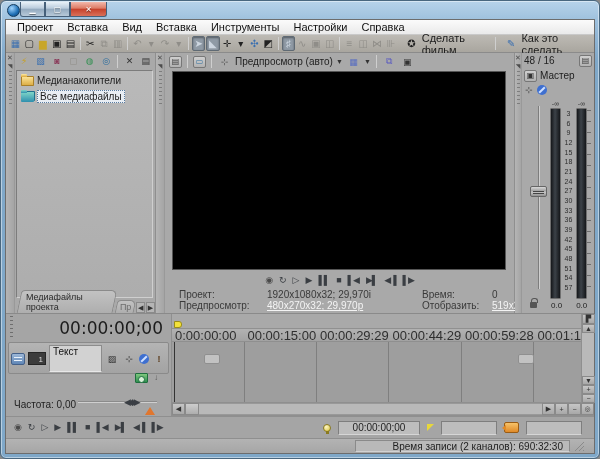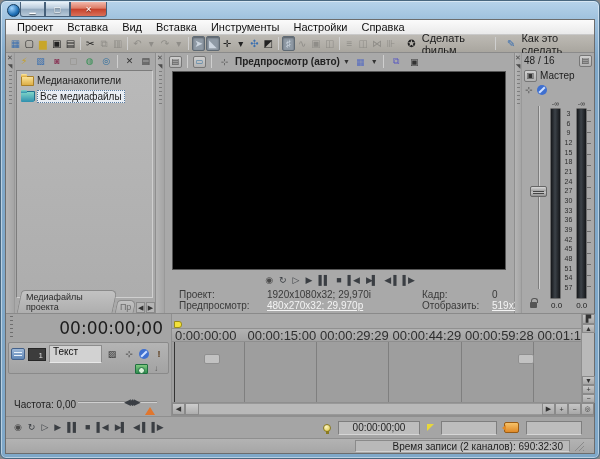--- a/index.html
+++ b/index.html
@@ -57,21 +57,21 @@
   .mp-tabs { height:15px; display:flex; align-items:flex-end; padding-left:4px; gap:1px; }
   .tab { font-size:9px; color:#2a2a2a; background:linear-gradient(180deg,#c2c2c2,#aeaeae); border:1px solid #8a8a8a; border-bottom:none;
          border-radius:4px 6px 0 0; padding:1px 8px 1px 6px; transform:skewX(-12deg); }
   .tab span { display:inline-block; transform:skewX(12deg); }
   .tab.part { padding:1px 3px; color:#6d6d6d; }
   .tabarr { width:10px; height:11px; font-size:7px; display:inline-flex; align-items:center; justify-content:center; background:#b5b5b5; border:1px solid #8a8a8a; color:#333; }
   
   .previewpanel { flex:1; display:flex; min-width:0; border-right:1px solid #8f8f8f; }
   .pv-body { flex:1; display:flex; flex-direction:column; min-width:0; }
   .pvtb { height:17px; display:flex; align-items:center; gap:3px; padding:1px 4px; font-size:10px; color:#222; }
-  .pvtb .dd { display:flex; align-items:center; gap:3px;font-weight:bold; }
+  .pvtb .dd { display:flex; align-items:center; gap:3px; }
   .caret { font-size:7px; color:#333; }
   .video { flex:1; background:#000; margin:1px 8px 2px 7px; border:1px solid #555; }
   .transport { height:16px; display:flex; align-items:center; justify-content:center; gap:7px; }
   .tr { font-size:9px; color:#3a3e43; line-height:1; letter-spacing:-1px; }
   .tr.rec { color:#4a4a4a; }
   .stats { padding:1px 6px 2px 14px; display:grid; grid-template-columns:88px 155px 70px auto; font-size:10px; line-height:11px; color:#3a3a3a; }
   .stats .val { color:#3a3a3a; }
   .stats .hl { color:#f4f4f4;text-decoration:underline; }
   
   .mixerpanel { width:79px; display:flex; min-width:0; }
@@ -101,21 +101,21 @@
   .tl-left { width:166px; display:flex; flex-direction:column; border-right:1px solid #8f8f8f; }
   .bigtime-row { height:27px; display:flex; align-items:center; }
   .tl-grip { width:10px; height:100%; display:flex; flex-direction:column; align-items:center; padding-top:2px; }
   .tl-grip .dots { width:3px; height:22px; background:repeating-linear-gradient(180deg,#6e6e6e 0 1px,transparent 1px 4px); }
   .bigtime { flex:1; text-align:right; padding-right:8px; font-size:17px; color:#1c1c1c; font-family:"DejaVu Sans",sans-serif; }
   .trackhdr { height:32px; background:linear-gradient(180deg,#b4b4b4,#a3a3a3); border:1px solid #8a8a8a; margin:1px 2px 0 2px; border-radius:2px; padding:2px 2px; }
   .th-row { display:flex; align-items:center; gap:3px; }
   .minbtn { width:14px; height:12px; background:linear-gradient(180deg,#9db8d8,#5f86b6); border:1px solid #44618a; border-radius:2px; display:flex; flex-direction:column; justify-content:center; gap:2px; align-items:center; }
   .minbtn i { display:block; width:8px; height:1px; background:#eaf2fb; }
   .thumb { width:18px; height:13px; background:#3c3c3c; border:1px solid #262626; color:#ddd; font-size:8px; display:flex; align-items:flex-end; justify-content:flex-end; padding:0 2px; }
-  .tname { flex:1; height:18px; background:#d2d2d2; border:1px solid #8c8c8c; border-bottom-color:#e8e8e8; font-size:10px; color:#111; padding:0 3px; line-height:12px; }
+  .tname { flex:1; height:27px; background:#d2d2d2; border:1px solid #8c8c8c; border-bottom-color:#e8e8e8; font-size:10px; color:#111; padding:0 3px; line-height:12px; }
   .thico { font-size:9px; color:#333; width:14px; text-align:center; }
   .th-row2 { display:flex; justify-content:flex-end; gap:6px; padding:1px 8px 0 0; }
   .camico { width:13px; height:10px; background:linear-gradient(180deg,#7fc87f,#2f8f4f); border:1px solid #1f6f3f; border-radius:1px; position:relative; }
   .camico:after { content:""; position:absolute; right:2px; top:2px; width:5px; height:5px; border-radius:50%; background:#d8f0d8; border:1px solid #1f6f3f; }
   .drop { color:#555; font-size:8px; }
   .raterow { flex:1; display:flex; align-items:flex-end; padding:0 6px 6px 8px; font-size:10px; color:#222; position:relative; }
   .raterail { position:absolute; left:72px; right:14px; bottom:14px; height:1px; background:#8b8b8b; box-shadow:0 1px 0 #cfcfcf; }
   .scrub { position:absolute; left:118px; bottom:9px; font-size:9px; color:#3a3e44; letter-spacing:-2px; }
   .warn { position:absolute; left:139px; bottom:1px; width:0; height:0; border-left:5px solid transparent; border-right:5px solid transparent; border-bottom:8px solid #e0762e; }
   .tl-right { flex:1; display:flex; flex-direction:column; min-width:0; position:relative; }
@@ -290,21 +290,21 @@
             <span class="tr">▌▌</span>
             <span class="tr">■</span>
             <span class="tr">▌◀</span>
             <span class="tr">▶▌</span>
             <span class="tr">◀▐</span>
             <span class="tr">▌▶</span>
           </div>
           <div class="stats">
             <span>Проект:</span>
             <span class="val">1920x1080x32; 29,970i</span>
-            <span>Кадр:</span>
+            <span>Время:</span>
             <span class="val">0</span>
             <span>Предпросмотр:</span>
             <span class="hl">480x270x32; 29,970p</span>
             <span>Отобразить:</span>
             <span class="hl">519x292x32</span>
           </div>
         </div>
       </div>
 
       <div class="mixerpanel panel">

